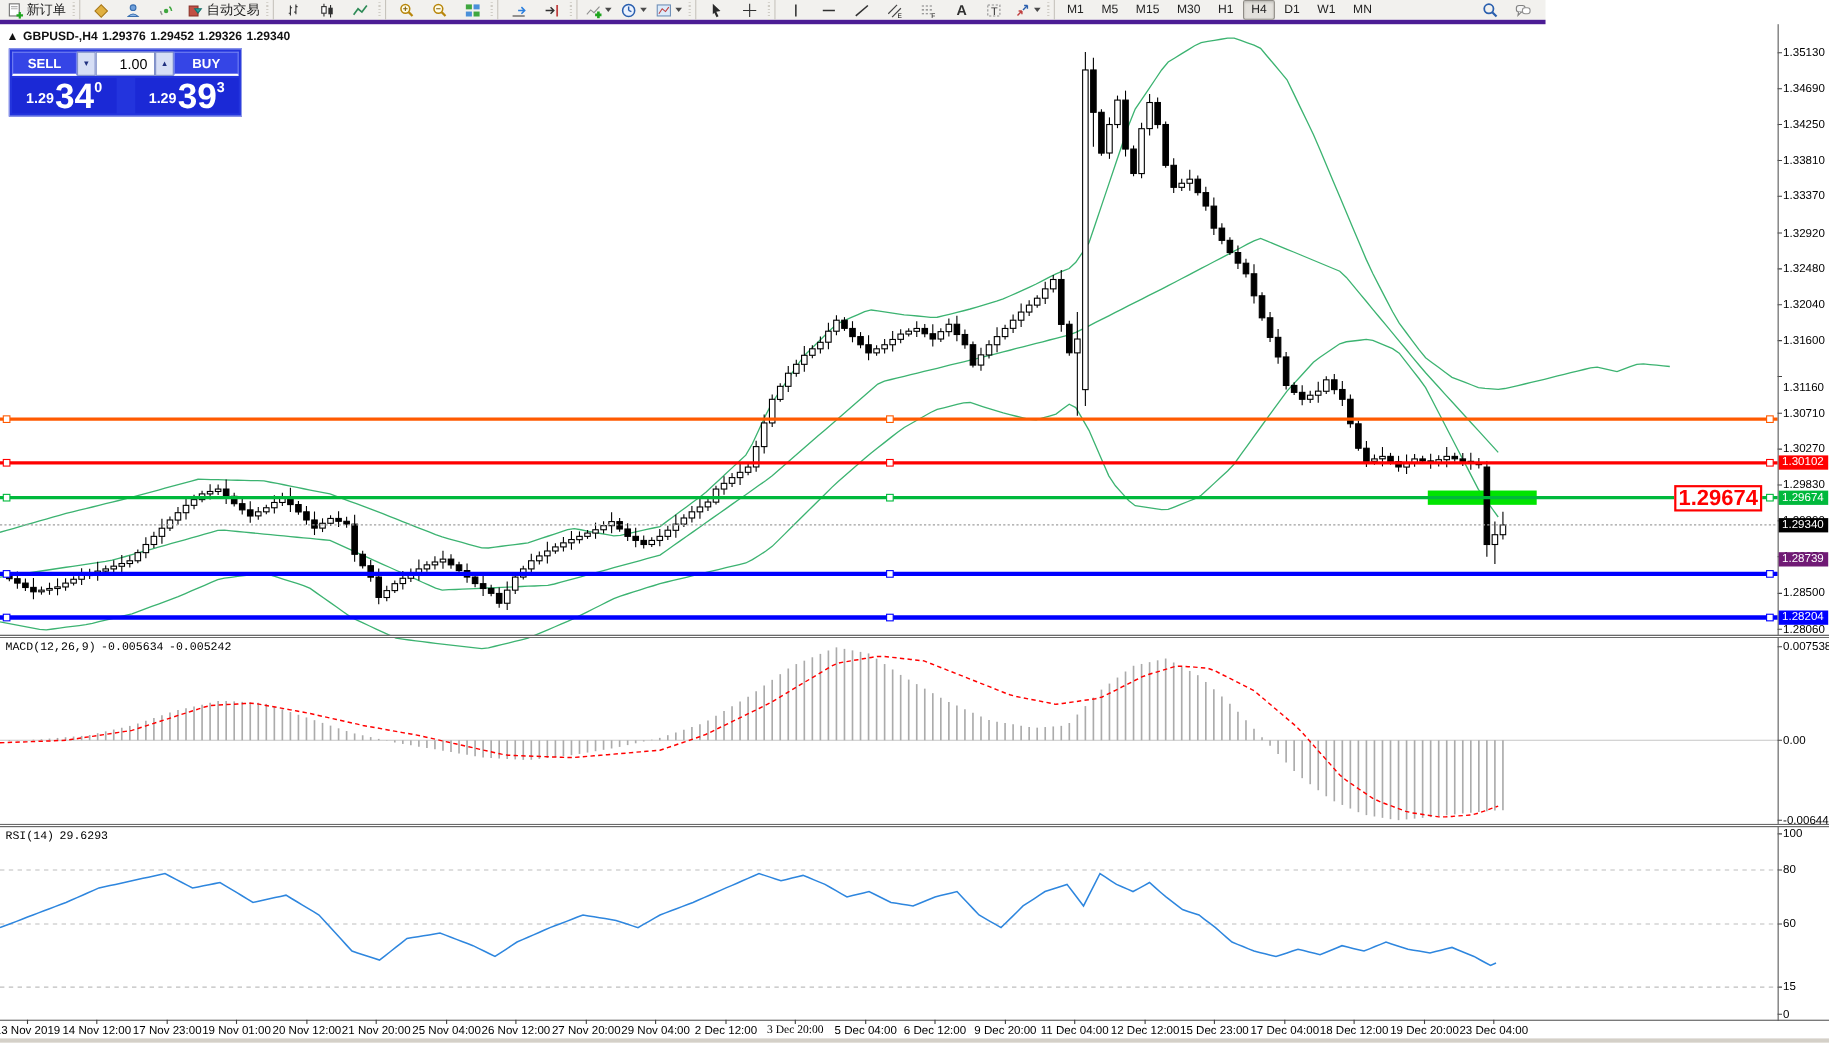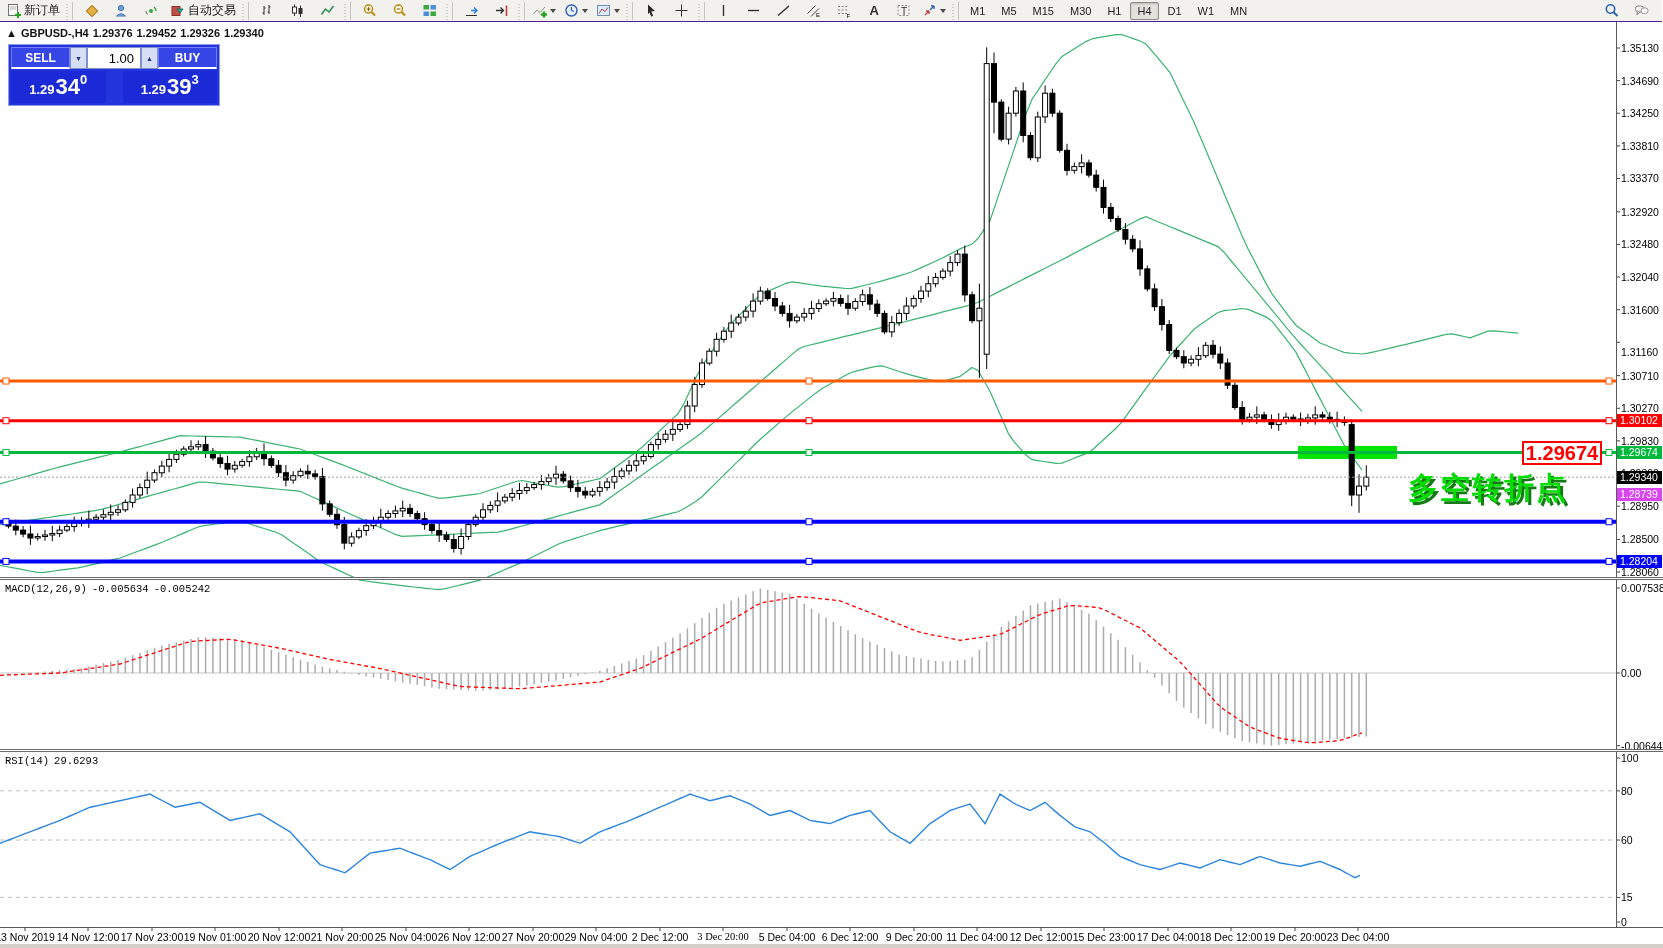--- a/index.html
+++ b/index.html
@@ -1,20 +1,20 @@
 <!DOCTYPE html>
 <html><head>
 <meta charset="utf-8">
 <style>
   html,body{margin:0;padding:0;background:#D4D0C8;}
   .app{position:relative;width:1663px;height:948px;background:#FFFFFF;overflow:hidden;
        font-family:"Liberation Sans",sans-serif;-webkit-font-smoothing:antialiased;}
   
-  .toolbar{position:absolute;left:0;top:0;width:1662px;height:22px;background:#F2F1EE;
-           border-bottom:1px solid #4c1d95;display:flex;align-items:center;padding-left:2px;box-sizing:border-box;}
+  .toolbar{position:absolute;left:0;top:0;width:1405px;height:22px;background:#F2F1EE;
+           border-bottom:4px solid #4c1d95;display:flex;align-items:center;padding-left:2px;box-sizing:border-box;}
   .tbtn{height:20px;min-width:22px;display:flex;align-items:center;justify-content:center;
         padding:0 2px;margin:0 1px;border:1px solid transparent;border-radius:2px;cursor:default;}
   .tbtn .lbl{font-size:12px;color:#1a1a1a;margin-left:3px;white-space:nowrap;}
   .tbtn svg{display:block;}
   .caret{width:0;height:0;border-left:3px solid transparent;border-right:3px solid transparent;
          border-top:4px solid #4a4a4a;margin-left:3px;}
   .tsep{width:7px;height:18px;border-right:1px solid #c7c4bd;margin:0 3px 0 1px;
         background:repeating-linear-gradient(to bottom,#cfccc5 0 1px,transparent 1px 3px);background-size:2px 100%;background-repeat:no-repeat;background-position:1px 2px;}
   .tf{font-size:11px;color:#222;padding:2px 6px;margin:0 1px;border:1px solid transparent;border-radius:2px;}
   .tf.active{background:#E3E1DC;border-color:#8F8C86;box-shadow:inset 0 1px 2px rgba(0,0,0,.18);}
@@ -28,21 +28,21 @@
   .tp-row1{position:absolute;left:2px;top:2px;right:2px;height:22px;display:flex;}
   .tp-btn{background:#3545E6;border:1px solid #7280F2;border-bottom:2px solid #FFFFFF;color:#fff;
           font-size:12px;font-weight:bold;width:57px;display:flex;align-items:center;justify-content:center;}
   .tp-spin{width:15px;background:#D6DEF5;border:1px solid #8090C8;display:flex;align-items:center;justify-content:center;
            font-size:7px;color:#203080;}
   .tp-vol{flex:1;background:#FFFFFF;border:1px solid #8090C8;color:#000;font-size:13px;
           display:flex;align-items:center;justify-content:flex-end;padding-right:6px;}
   .tp-row2{position:absolute;left:2px;top:26px;right:2px;bottom:2px;display:flex;gap:17px;}
   .tp-price{flex:1;background:#1B29D6;color:#fff;display:flex;align-items:flex-end;justify-content:center;padding-bottom:2px;}
   .tp-price .sm{font-size:13px;font-weight:bold;margin:0 1px 4px 0;}
-  .tp-price .big{font-size:22px;font-weight:bold;line-height:28px;}
+  .tp-price .big{font-size:32px;font-weight:bold;line-height:28px;}
   .tp-price .sup{font-size:13px;font-weight:bold;position:relative;top:-14px;}
   
   .ind-label{position:absolute;font-size:10.5px;color:#000;z-index:20;font-family:Liberation Mono, monospace;}
   .ind-label span{margin-right:5px;}
   
   .ax-tick{position:absolute;left:1621px;font-size:10.5px;color:#000;z-index:5;}
   .ax-badge{position:absolute;left:1617px;width:45px;height:13px;font-size:10.5px;color:#fff;
             line-height:13px;padding-left:3px;box-sizing:border-box;z-index:6;}
   .date-label{position:absolute;top:931px;font-size:10.5px;color:#000;transform:translateX(-50%);white-space:nowrap;}
   
@@ -1315,21 +1315,20 @@
     </div>
   </div>
 
   <div class="ind-label" style="left:5px;top:583px;">
     <span>MACD(12,26,9)</span><span>-0.005634</span><span>-0.005242</span>
   </div>
   <div class="ind-label" style="left:5px;top:755px;">
     <span>RSI(14)</span><span>29.6293</span>
   </div>
 
-  <div class="cn-note">多空转折点</div>
   <div class="price-box">1.29674</div>
 
   <div class="splitter" style="top:577px;"></div>
   <div class="splitter" style="top:749px;"></div>
   <div class="axis-border"></div>
   <div class="time-axis-line"></div>
   <div id="price-axis">
       <div class="ax-tick" style="top: 42.0173px;">1.35130</div>
       <div class="ax-tick" style="top: 74.6316px;">1.34690</div>
       <div class="ax-tick" style="top: 107.246px;">1.34250</div>
@@ -1351,21 +1350,21 @@
       <div class="ax-tick" style="top: 667px;">0.00</div>
       <div class="ax-tick" style="top: 739.682px;">-0.006446</div>
       <div class="ax-tick" style="top: 752.066px;">100</div>
       <div class="ax-tick" style="top: 784.852px;">80</div>
       <div class="ax-tick" style="top: 834.033px;">60</div>
       <div class="ax-tick" style="top: 891.41px;">15</div>
       <div class="ax-tick" style="top: 916px;">0</div>
       <div class="ax-badge" style="top: 374.554px; background: rgb(255, 90, 0); margin-left: 48px;">1.30637</div>
       <div class="ax-badge" style="top: 414.21px; background: rgb(255, 0, 0);">1.30102</div>
       <div class="ax-badge" style="top: 445.935px; background: rgb(0, 185, 60);">1.29674</div>
-      <div class="ax-badge" style="top: 488px; background: #d946ef;">1.28739</div>
+      <div class="ax-badge" style="top: 502px; background: #701a75;">1.28739</div>
       <div class="ax-badge" style="top: 554.896px; background: rgb(0, 0, 255);">1.28204</div>
       <div class="ax-badge" style="top: 470.692px; background: rgb(0, 0, 0);">1.29340</div>
     </div>
   <div id="time-axis">
       <div class="date-label" style="left: 25px;">13 Nov 2019</div>
       <div class="date-label" style="left: 88px;">14 Nov 12:00</div>
       <div class="date-label" style="left: 152px;">17 Nov 23:00</div>
       <div class="date-label" style="left: 215px;">19 Nov 01:00</div>
       <div class="date-label" style="left: 279px;">20 Nov 12:00</div>
       <div class="date-label" style="left: 342px;">21 Nov 20:00</div>

